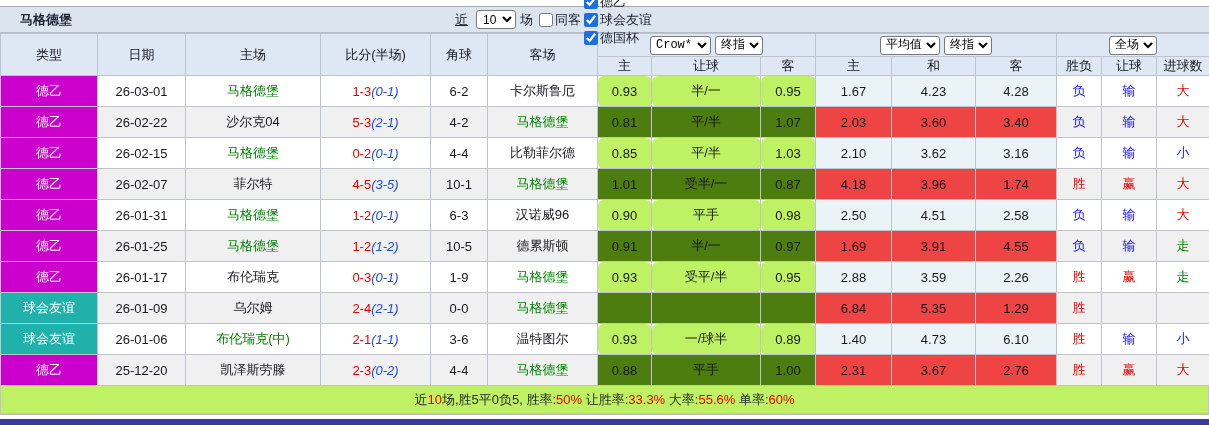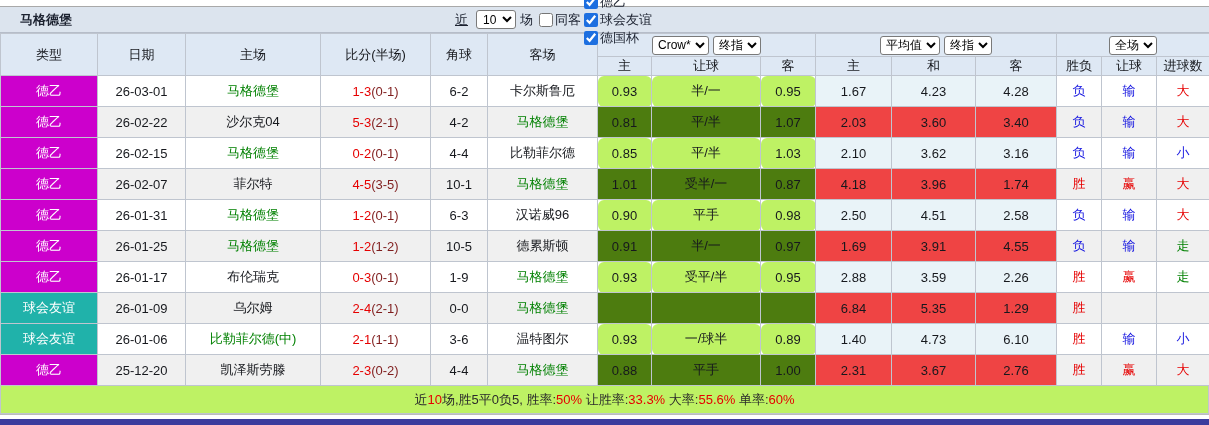--- a/index.html
+++ b/index.html
@@ -21,37 +21,37 @@
   .controls input[type=checkbox] { width: 14px; height: 14px; accent-color: #1d6fe0; margin: 0 2px 0 6px; }
 
   table { border-collapse: collapse; table-layout: fixed; width: 1209px; font-size: 13px; }
   th, td { border: 1px solid #bfc5cf; text-align: center; overflow: hidden;
     white-space: nowrap; padding: 0; color: #16181d; }
   thead th { background: #dee8f4; font-weight: normal; }
   thead tr.grp th { height: 23px; }
   thead tr.sub th { height: 19px; }
   thead select { font-size: 12px; background: #fff; border: 1px solid #7a7a7a;
     border-radius: 3px; height: 19px; padding: 0 1px; margin: 0 2px;
-    font-family: Liberation Sans, sans-serif; }
+    font-family: Liberation Mono, monospace; }
   tbody td { height: 31px; }
 
   tr.odd  td.base { background: #ffffff; }
   tr.even td.base { background: #f0f0f0; }
   tr.odd  td.crow { background: #bef264; border-radius: 6px; }
   tr.even td.crow { background: #4d7c0f; }
   tr.odd  td.avg  { background: #e9f3f8; }
   tr.even td.avg  { background: #ef4444; }
 
   td.c-type { color: #fff; }
   td.t-mag  { background: #cc00cc !important; }
   td.t-teal { background: #20b2aa !important; }
 
   .team-hl { color: #008000; }
   .ft { color: #e60000; }
-  .ht { color: #7f1d1d; }
+  .ht { color: #1d4ed8; font-style: italic; }
   .r-red { color: #e60000; }
   .r-blue { color: #1515e0; }
   .r-green { color: #008000; }
 
   .footer-row { height: 28px; border: 1px solid #bfc5cf; border-top: none;
     display: flex; align-items: center; justify-content: center;
     font-size: 13px; background: #bef264; color: #2b2b2b; }
   .footer-row .seg-red { color: #e60000; }
 
   .bottom-gap { height: 5px; background: #fff; border-top: 1px solid #bcbcbc; }
@@ -272,21 +272,21 @@
         <td class="avg">6.84</td>
         <td class="avg">5.35</td>
         <td class="avg">1.29</td>
         <td class="base r-red">胜</td>
         <td class="base "></td>
         <td class="base "></td>
       </tr>
       <tr class="odd">
         <td class="c-type t-teal">球会友谊</td>
         <td class="base">26-01-06</td>
-        <td class="base team-hl">比勒菲尔德(中)</td>
+        <td class="base team-hl">布伦瑞克(中)</td>
         <td class="base"><span class="ft">2-1</span><span class="ht">(1-1)</span></td>
         <td class="base">3-6</td>
         <td class="base">温特图尔</td>
         <td class="crow">0.93</td>
         <td class="crow">一/球半</td>
         <td class="crow">0.89</td>
         <td class="avg">1.40</td>
         <td class="avg">4.73</td>
         <td class="avg">6.10</td>
         <td class="base r-red">胜</td>

